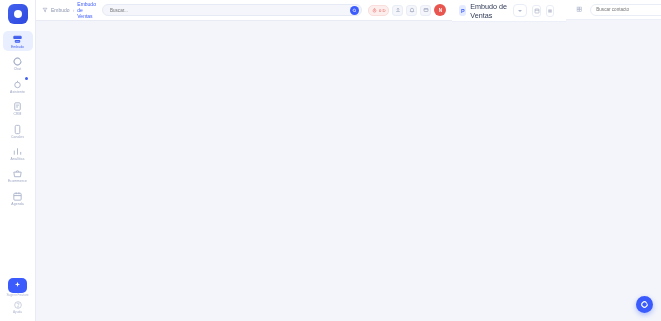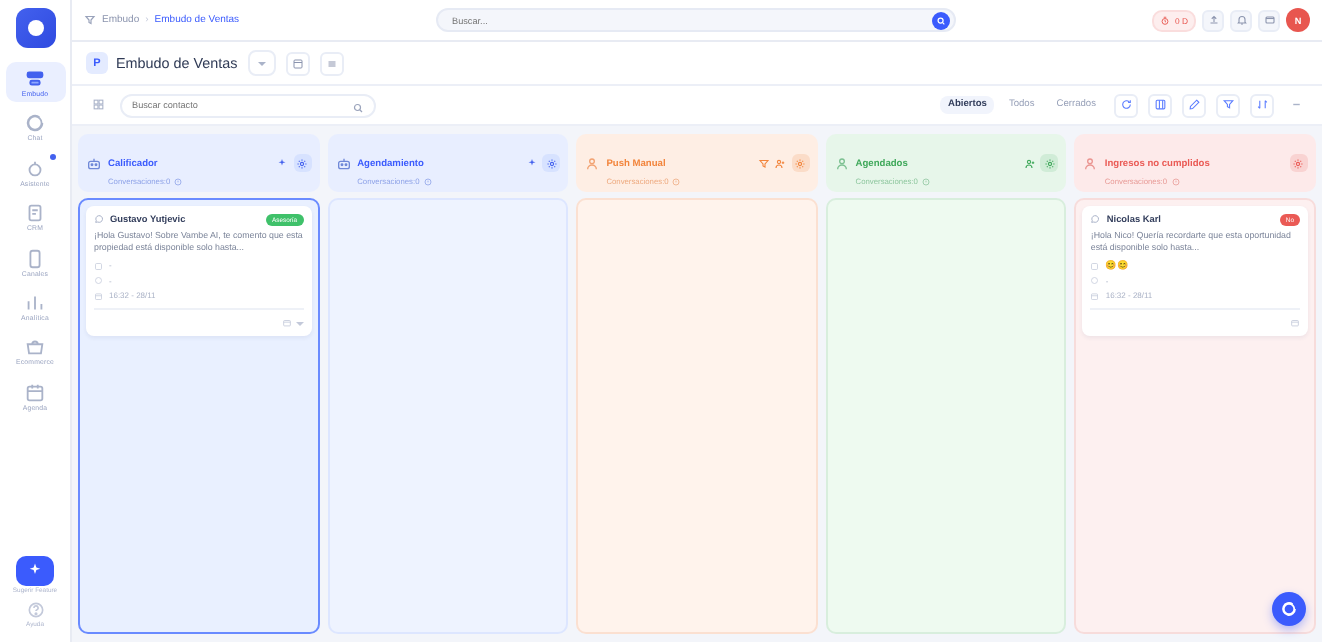--- a/index.html
+++ b/index.html
@@ -50,21 +50,21 @@
     width: 19px; height: 15px; border-radius: 5px; background: #3b5bfd;
     display: flex; align-items: center; justify-content: center;
   }
   .feature-btn svg { width: 9px; height: 9px; }
   .bot-item { display:flex; flex-direction:column; align-items:center; gap:1px; cursor:pointer; }
   .bot-ico { width: 10px; height: 10px; display:flex; align-items:center; justify-content:center; }
   .bot-ico svg { width: 10px; height: 10px; }
   .bot-label { font-size: 3.2px; color: #aeb6cd; line-height: 1.15; text-align: center; }
 
   
-  .main { flex: 1; display: flex; flex-direction: column; min-width: 0; background: #f3f5fa; }
+  .main { flex: 1; display: flex; flex-direction: row; min-width: 0; background: #f3f5fa; }
 
   
   .topbar {
     height: 21px; background: #fff; border-bottom: 1px solid #e8ebf3;
     display: flex; align-items: center; padding: 0 6px; gap: 6px; flex: 0 0 21px;
   }
   .breadcrumb { display: flex; align-items: center; gap: 3px; font-size: 5px; color: #8b94ae; }
   .breadcrumb .bc-ico svg { width: 6px; height: 6px; display:block; }
   .bc-link { color: #8b94ae; }
   .bc-sep { color: #c3c9da; font-size: 5px; }

